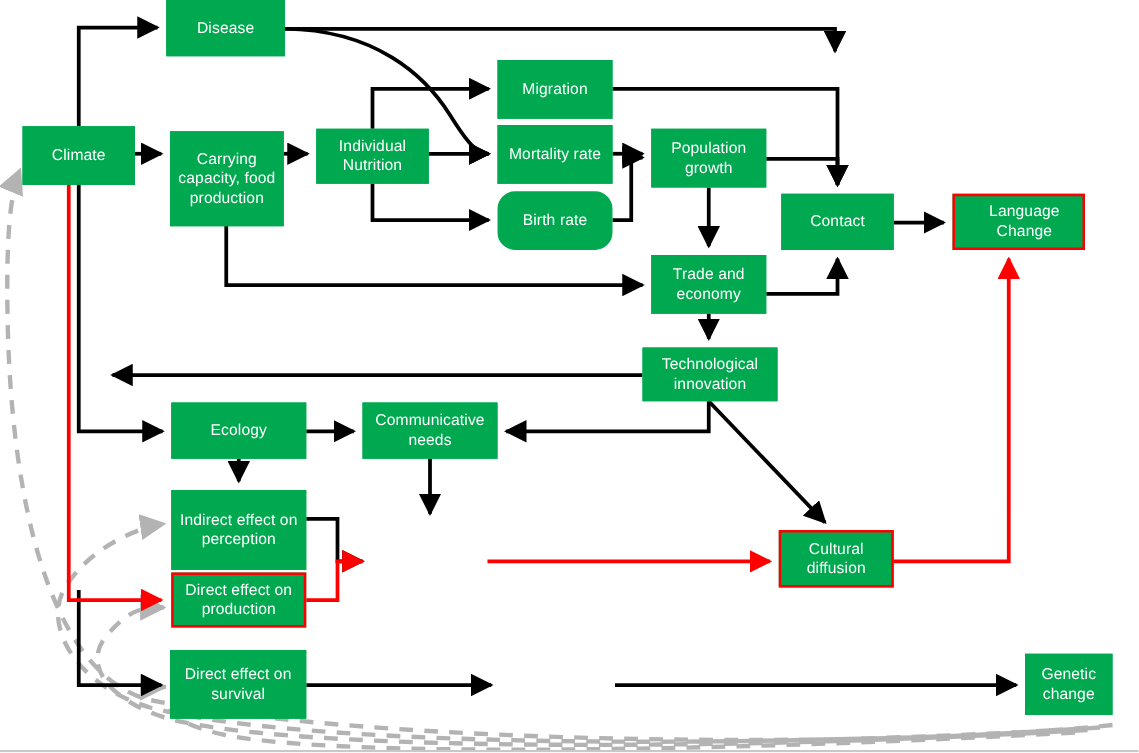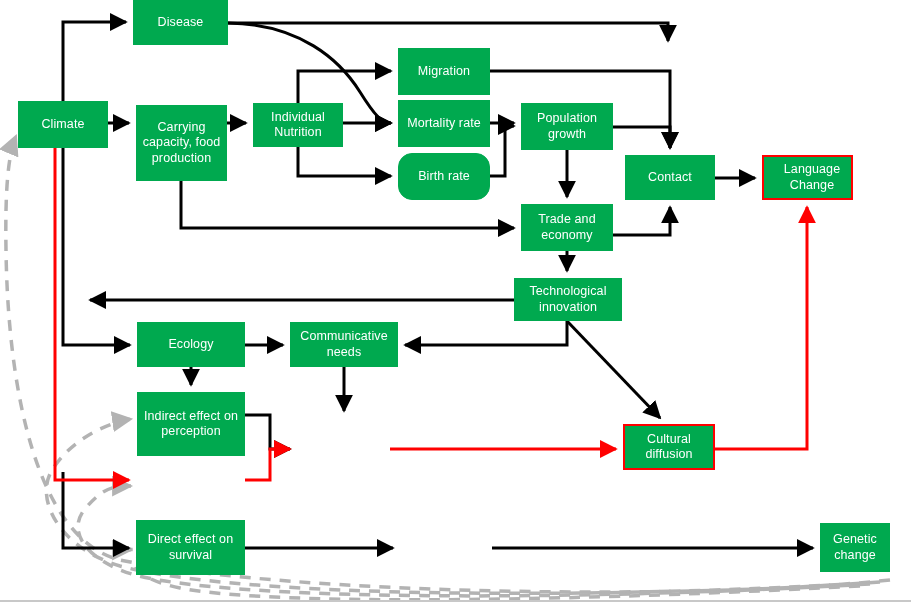--- a/index.html
+++ b/index.html
@@ -154,40 +154,43 @@
   </div>
 
   <div class="node" style="left:521px; top:204px; width:92px;  height:47px;">
     <span>Trade and economy</span>
   </div>
 
   <div class="node" style="left:625px; top:155px; width:90px;  height:45px;">
     <span>Contact</span>
   </div>
 
-  <div class="node highlight" style="left:762px; top:155px; width:91px;  height:45px;padding-left:12px;">
+  <div class="node highlight" style="left:762px; top:155px; width:106px;  height:45px;padding-left:12px;">
     <span>Language Change</span>
   </div>
 
   <div class="node" style="left:514px; top:278px; width:108px; height:43px;">
     <span>Technological innovation</span>
   </div>
 
   <div class="node" style="left:137px; top:322px; width:108px; height:45px;">
     <span>Ecology</span>
   </div>
 
   <div class="node" style="left:290px; top:322px; width:108px; height:45px;">
     <span>Communicative needs</span>
   </div>
 
   <div class="node" style="left:137px; top:392px; width:108px; height:64px;">
     <span>Indirect effect on perception</span>
   </div>
 
+  <div class="node highlight" style="left:137px; top:458px; width:108px; height:44px;">
+    <span>Direct effect on production</span>
+  </div>
 
 
   <div class="node highlight" style="left:623px; top:424px; width:92px;  height:46px;">
     <span>Cultural diffusion</span>
   </div>
 
   <div class="node" style="left:136px; top:520px; width:109px; height:55px;">
     <span>Direct effect on survival</span>
   </div>
 

